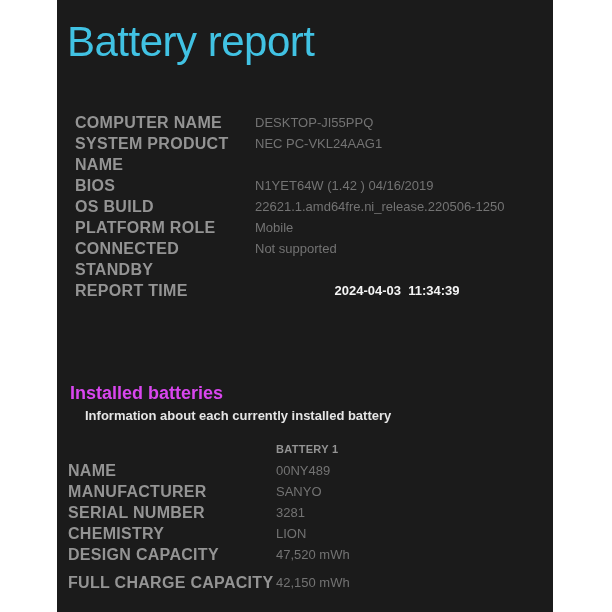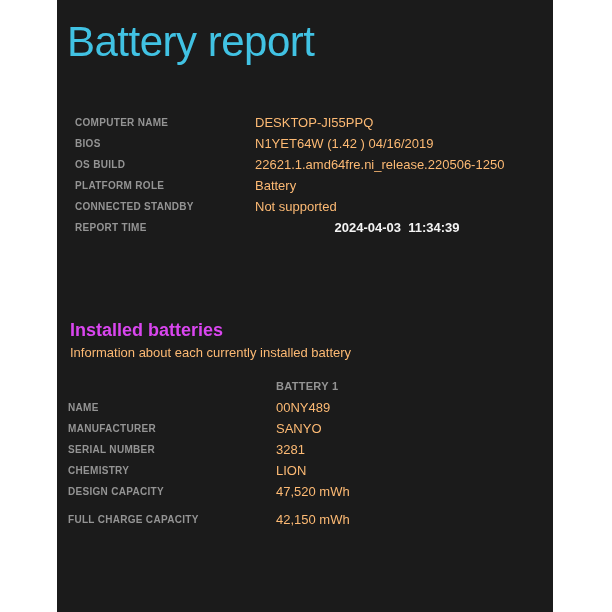--- a/index.html
+++ b/index.html
@@ -35,28 +35,28 @@
   }
   .kv-row {
     display: grid;
     grid-template-columns: 180px 1fr;
     line-height: 21px;
   }
   .battery-table .kv-row {
     grid-template-columns: 208px 1fr;
   }
   .kv-label {
-    font-size: 10px;
+    font-size: 16px;
     font-weight: 700;
     color: #949494;
     letter-spacing: 0.3px;
   }
   .kv-value {
     font-size: 13px;
-    color: #fdba74;
+    color: #737373;
     white-space: pre;
   }
   .kv-value.bold {
     font-weight: 700;
     color: #f4f4f4;
     text-align: center;
   }
   .col-header {
     font-size: 11px;
     font-weight: 700;
@@ -67,52 +67,57 @@
     margin-top: 7px;
   }
   h2.section-heading {
     margin: 80px 0 0 3px;
     font-size: 18px;
     line-height: 24px;
     font-weight: 700;
     color: #d946ef;
   }
   .section-subtitle {
-    margin: 2px 0 0 3px;
+    margin: 2px 0 0 18px;
     font-size: 13px;
     line-height: 18px;
-    color: #fdba74;
+    color: #e5e5e5;
+    font-weight: bold;
   }
   .battery-table {
     margin: 14px 0 0 1px;
   }
 </style>
 </head>
 <body>
 
 <div class="page">
 
   <h1 class="report-title">Battery report</h1>
 
   <div class="kv-table">
     <div class="kv-row">
       <span class="kv-label">COMPUTER NAME</span>
       <span class="kv-value">DESKTOP-JI55PPQ</span>
     </div>
     <div class="kv-row">
+      <span class="kv-label">SYSTEM PRODUCT NAME</span>
+      <span class="kv-value">NEC PC-VKL24AAG1</span>
+    </div>
+    <div class="kv-row">
       <span class="kv-label">BIOS</span>
       <span class="kv-value">N1YET64W (1.42 ) 04/16/2019</span>
     </div>
     <div class="kv-row">
       <span class="kv-label">OS BUILD</span>
       <span class="kv-value">22621.1.amd64fre.ni_release.220506-1250</span>
     </div>
     <div class="kv-row">
       <span class="kv-label">PLATFORM ROLE</span>
-      <span class="kv-value">Battery</span>
+      <span class="kv-value">Mobile</span>
     </div>
     <div class="kv-row">
       <span class="kv-label">CONNECTED STANDBY</span>
       <span class="kv-value">Not supported</span>
     </div>
     <div class="kv-row">
       <span class="kv-label">REPORT TIME</span>
       <span class="kv-value bold">2024-04-03  11:34:39</span>
     </div>
   </div>

